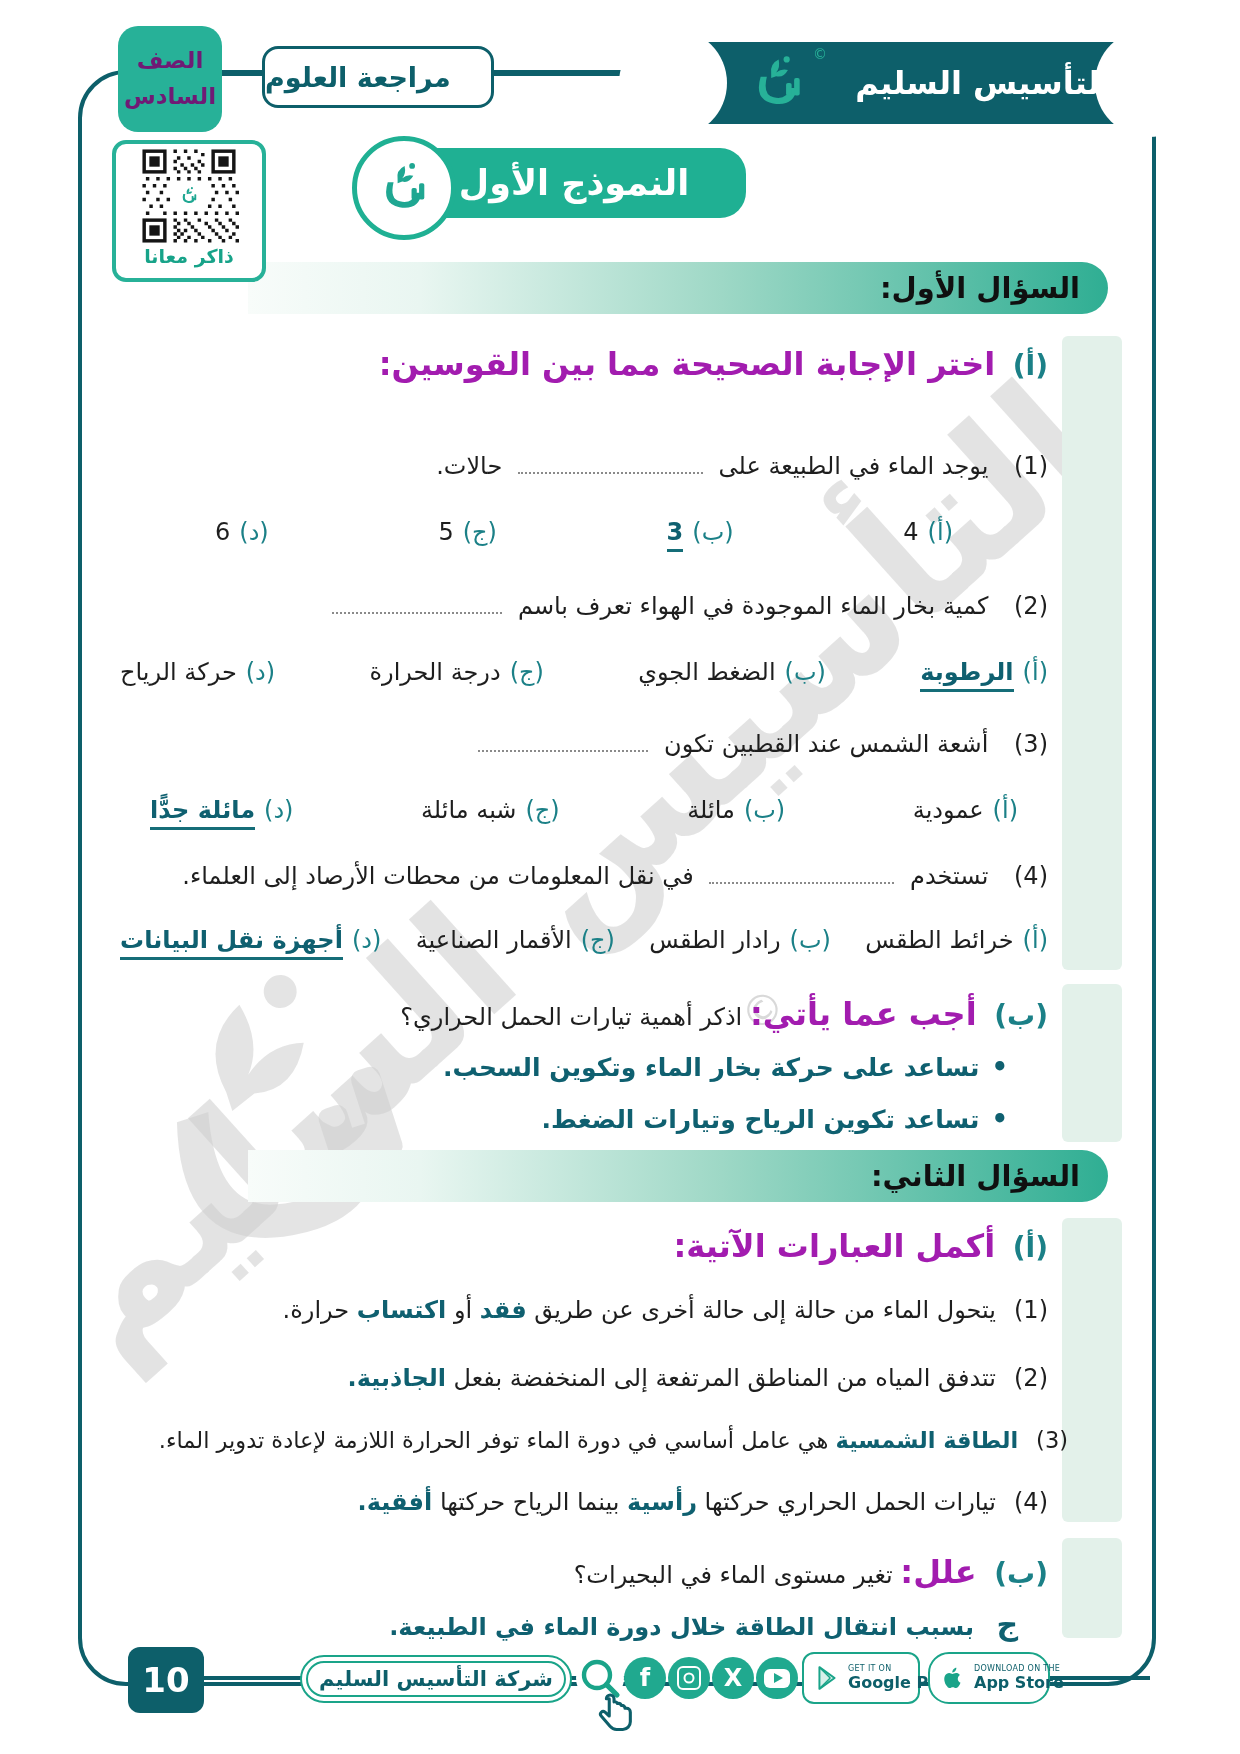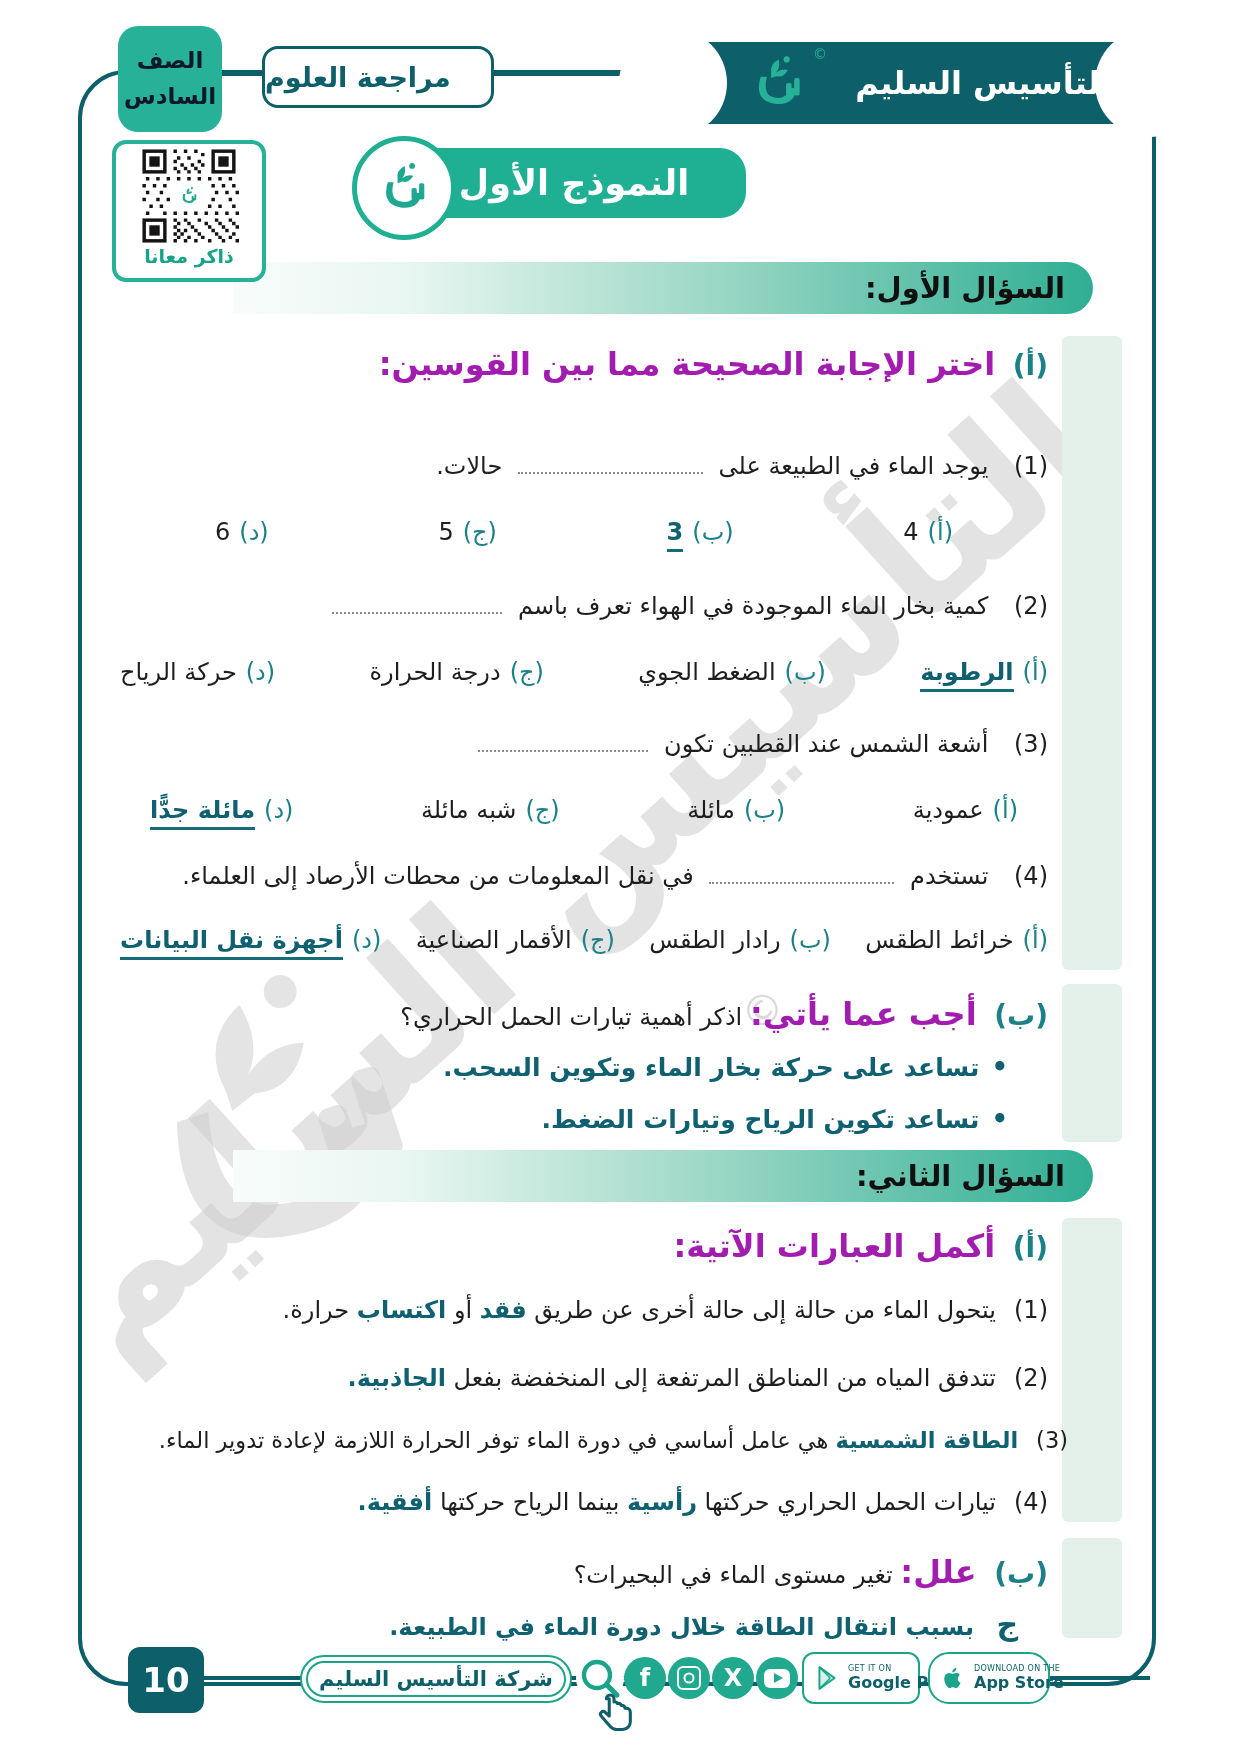--- a/index.html
+++ b/index.html
@@ -20,21 +20,21 @@
     font-size:168px;font-weight:bold;color:#c9c9c9;opacity:.5;white-space:nowrap;
     transform:rotate(-42deg);z-index:1;pointer-events:none;direction:rtl;
   }
   .wm-logo{position:absolute;left:110px;top:960px;width:330px;height:330px;color:#cfcfcf;opacity:.55;transform:rotate(-18deg);z-index:1;}
   .wm-copy{position:absolute;left:742px;top:986px;font-size:42px;color:#c9c9c9;opacity:.7;transform:rotate(-42deg);z-index:1;}
 
   
   .top-line{position:absolute;left:222px;top:72px;width:480px;height:4px;background:#0d5f6a;z-index:2;}
   .grade-badge{
     position:absolute;left:118px;top:26px;width:104px;height:106px;background:#27b198;
-    border-radius:20px;color:#0f172a;font-weight:bold;font-size:23px;line-height:1.55;
+    border-radius:20px;color:#701a75;font-weight:bold;font-size:23px;line-height:1.55;
     display:flex;flex-direction:column;align-items:center;justify-content:center;z-index:3;text-align:center;
   }
   .subject-pill{
     position:absolute;left:262px;top:46px;width:226px;height:56px;background:#fff;
     border:3px solid #0d5f6a;border-radius:16px;display:flex;align-items:center;justify-content:flex-end;
     color:#0d5f6a;font-weight:bold;font-size:27px;z-index:3;direction:rtl;
   }
   .brand-banner{position:absolute;left:695px;top:42px;width:432px;height:82px;background:#0d5f6a;z-index:3;}
   .brand-banner::before,.brand-banner::after{content:"";position:absolute;top:50%;transform:translateY(-50%);width:108px;height:108px;border-radius:50%;background:#fff;z-index:1;}
   .brand-banner::before{left:-76px;}
@@ -59,21 +59,21 @@
   }
   .model-title{color:#fff;font-weight:bold;font-size:35px;direction:rtl;padding-left:0;margin-left:24px;}
   .model-logo-circle{
     position:absolute;left:352px;top:136px;width:94px;height:94px;border-radius:50%;background:#fff;
     border:5px solid #1fb093;z-index:4;display:flex;align-items:center;justify-content:center;
   }
   .model-logo-circle svg{width:58px;height:58px;color:#1fa792;}
 
   
   .sec-bar{
-    position:absolute;left:233px;width:860px;height:52px;z-index:2;
+    position:absolute;left:248px;width:860px;height:52px;z-index:2;
     background:linear-gradient(to left,#2fae93 0%,#9ed8c6 45%,#e9f6f1 80%,#f8fcfa 100%);
     border-radius:0 26px 26px 0;direction:rtl;text-align:right;
     font-weight:bold;font-size:29px;color:#101010;line-height:52px;padding-right:28px;box-sizing:border-box;
   }
 
   
   .strip{position:absolute;left:1062px;width:60px;background:#e3f1ea;border-radius:6px;z-index:1;}
 
   
   .row{

